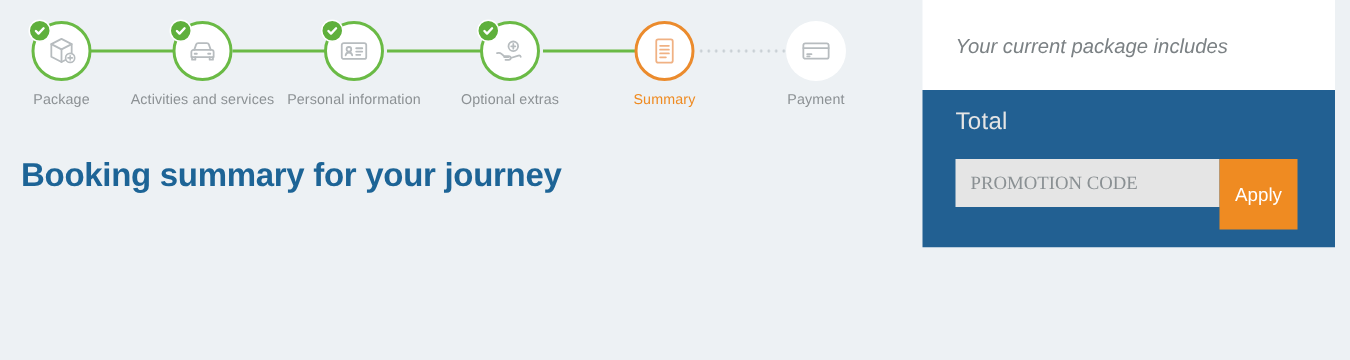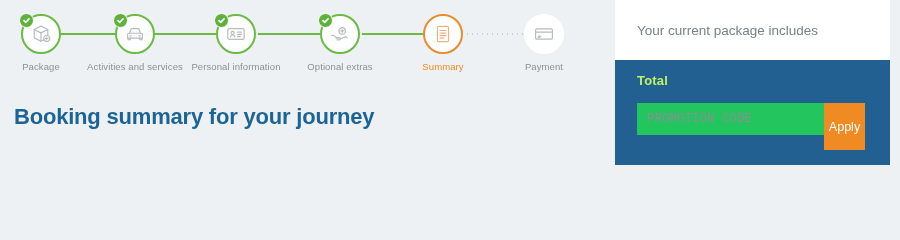--- a/index.html
+++ b/index.html
@@ -146,48 +146,49 @@
     background: #ffffff;
     box-sizing: border-box;
     display: flex;
     align-items: center;
   }
   #panel-header-title {
     padding-left: 22px;
     font-size: 13.5px;
     color: #7b8184;
     white-space: nowrap;
+    font-style: italic;
   }
   #panel-body {
     width: 100%;
     height: 105px;
     background: #226092;
     box-sizing: border-box;
     padding: 13px 22px 0 22px;
   }
   #total-label {
-    font-size: 13px;
-    font-weight: bold;
-    color: #bef264;
+    font-size: 16px;
+    font-weight: normal;
+    color: #e5e5e5;
     letter-spacing: 0.2px;
   }
   #promo-row {
     margin-top: 15px;
     display: flex;
     width: 228px;
     height: 32px;
   }
   #promo-input {
     flex: 1;
     height: 32px;
     box-sizing: border-box;
     border: none;
     outline: none;
-    background: #22c55e;
-    font-family: Liberation Mono, monospace;
+    background: #e5e5e5;
+    font-family: Liberation Serif, serif;
     font-size: 12.5px;
     color: #4c5356;
     padding: 0 10px;
   }
   #promo-input::placeholder {
     color: #8a9093;
     opacity: 1;
   }
   #apply-button {
     width: 66px;

